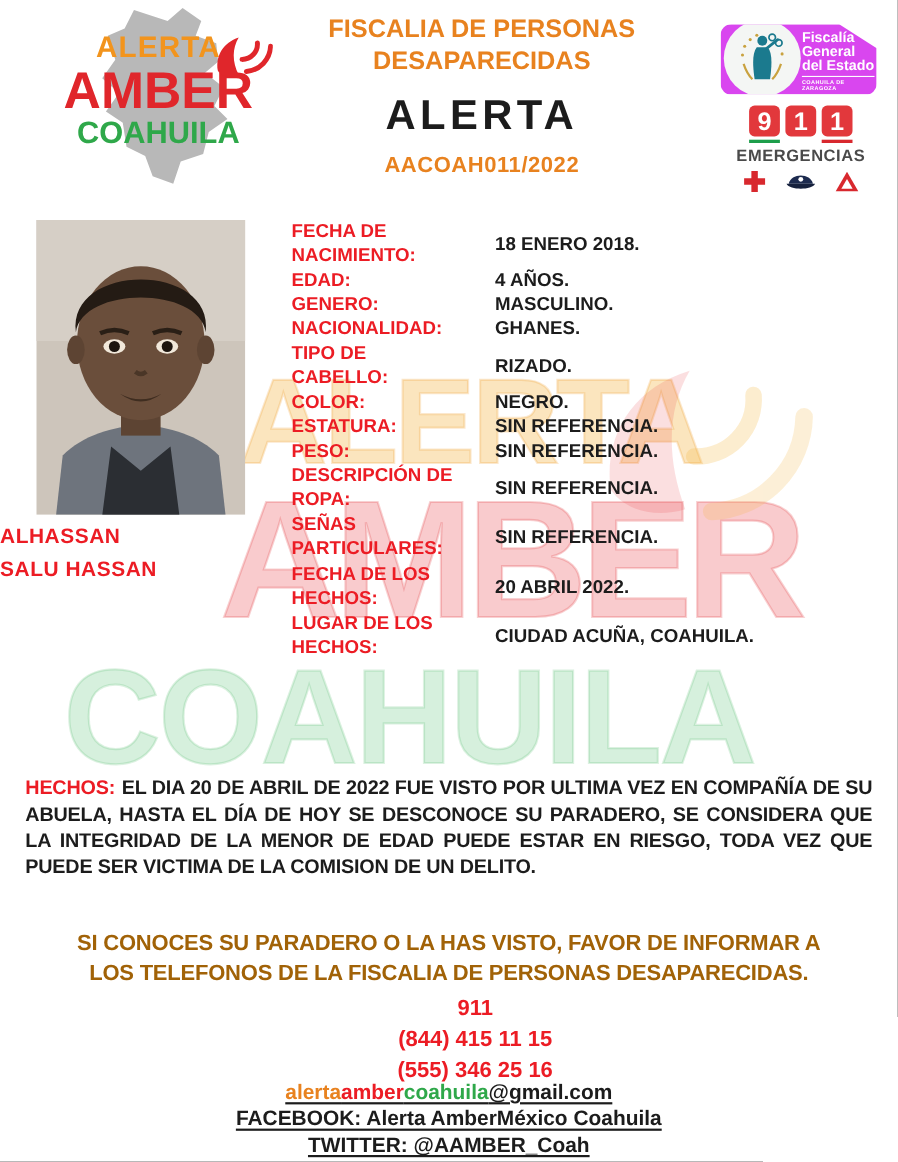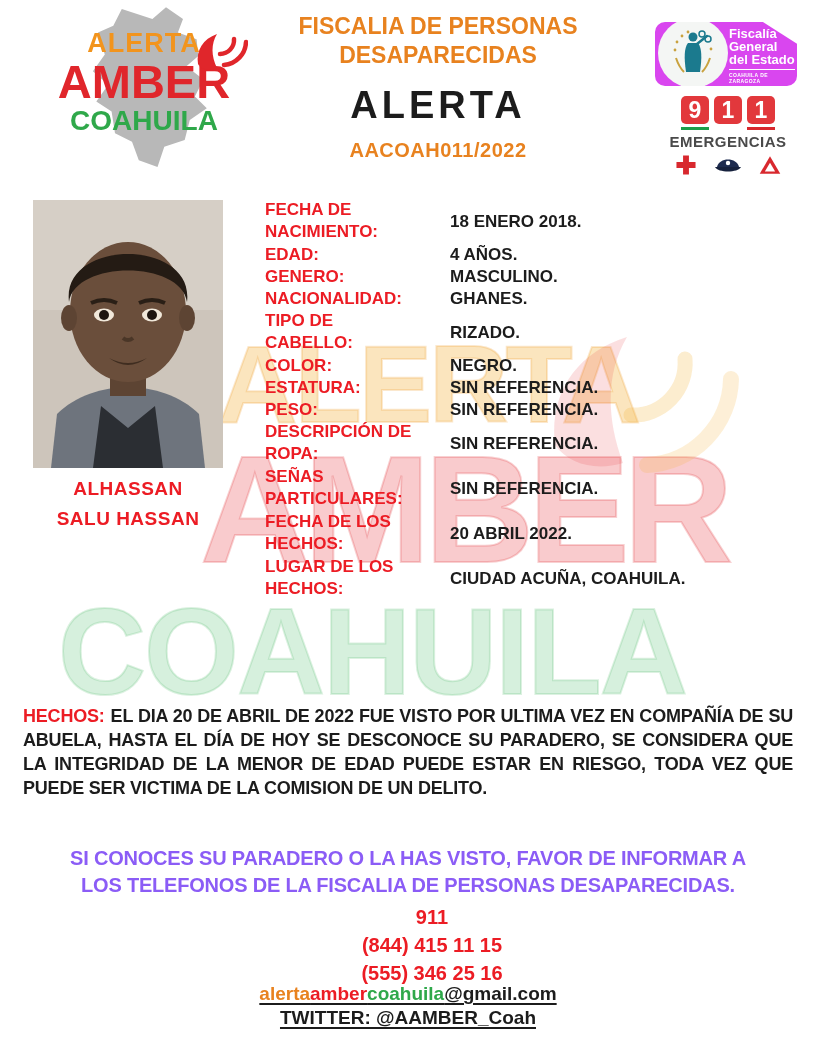--- a/index.html
+++ b/index.html
@@ -46,40 +46,40 @@
         font-size:23px; font-weight:800; display:flex; align-items:center; justify-content:center; }
   .sq-bars { display:flex; justify-content:center; gap:5px; margin-top:3px; }
   .bar { width:28px; height:3px; }
   .bar-g { background:#1d9e4b; } .bar-w { background:transparent; } .bar-r { background:#d8282e; }
   .e911-label { color:#4a4a4a; font-size:15px; font-weight:800; letter-spacing:0.5px; margin-top:3px; }
   .e911-icons { display:flex; justify-content:center; gap:16px; margin-top:4px; align-items:center; }
 
   
   .photo { position:absolute; left:33px; top:200px; width:190px; height:268px; z-index:1; }
   .person-name { position:absolute; left:0; top:474px; width:256px; z-index:1;
-                 color:#ec1c24; font-size:19px; font-weight:700; text-align:center;
+                 color:#ec1c24; font-size:19px; font-weight:700; text-align:left;
                  white-space:pre-line; line-height:30px; letter-spacing:0.5px; }
 
   .fields { position:absolute; left:265px; top:199px; width:470px; z-index:1; }
   .frow { display:flex; }
   .frow.short { height:22px; }
   .frow.tall { height:45px; }
   .flabel { width:185px; color:#ec1c24; font-size:17px; font-weight:700;
             line-height:22px; white-space:pre-line; }
   .fvalue { flex:1; color:#1c1c1c; font-size:17px; font-weight:700;
             display:flex; align-items:center; }
 
   
   .hechos { position:absolute; left:23px; top:704px; width:770px; z-index:1;
             font-size:18px; font-weight:700; line-height:24px; text-align:justify;
             color:#1c1c1c; letter-spacing:-0.2px; }
   .hechos-label { color:#ec1c24; margin-right:6px; }
 
   .aviso { position:absolute; left:23px; top:845px; width:770px; z-index:1; text-align:center;
-           color:#8b5cf6; font-size:20px; font-weight:700; line-height:27px; letter-spacing:-0.2px; }
+           color:#a16207; font-size:20px; font-weight:700; line-height:27px; letter-spacing:-0.2px; }
 
   .phones { position:absolute; left:0; top:903px; width:816px; z-index:1; text-align:center;
             color:#ec1c24; font-size:20px; font-weight:700; line-height:28px;margin-left:24px; }
 
   .footer { position:absolute; left:0; top:982px; width:816px; z-index:1; text-align:center;
             font-size:19px; font-weight:700; line-height:24px; color:#1c1c1c; }
   .footer a, .footer .u { text-decoration:underline; text-decoration-thickness:2px; text-underline-offset:3px; }
   .em-1 { color:#e8821f; } .em-2 { color:#ec1c24; } .em-3 { color:#2fa84a; } .em-4 { color:#1c1c1c; }
   .link { color:#1c1c1c; }
 </style>
@@ -269,16 +269,17 @@
   <div class="phones">
     <div>911</div>
     <div>(844) 415 11 15</div>
     <div>(555) 346 25 16</div>
   </div>
 
   <div class="footer">
     <div class="u">
       <span class="em-1">alerta</span><span class="em-2">amber</span><span class="em-3">coahuila</span><span class="em-4">@gmail.com</span>
     </div>
+    <div class="u link">FACEBOOK: Alerta AmberMéxico Coahuila</div>
     <div class="u link">TWITTER: @AAMBER_Coah</div>
   </div>
 
 </div>
 
 </body></html>

